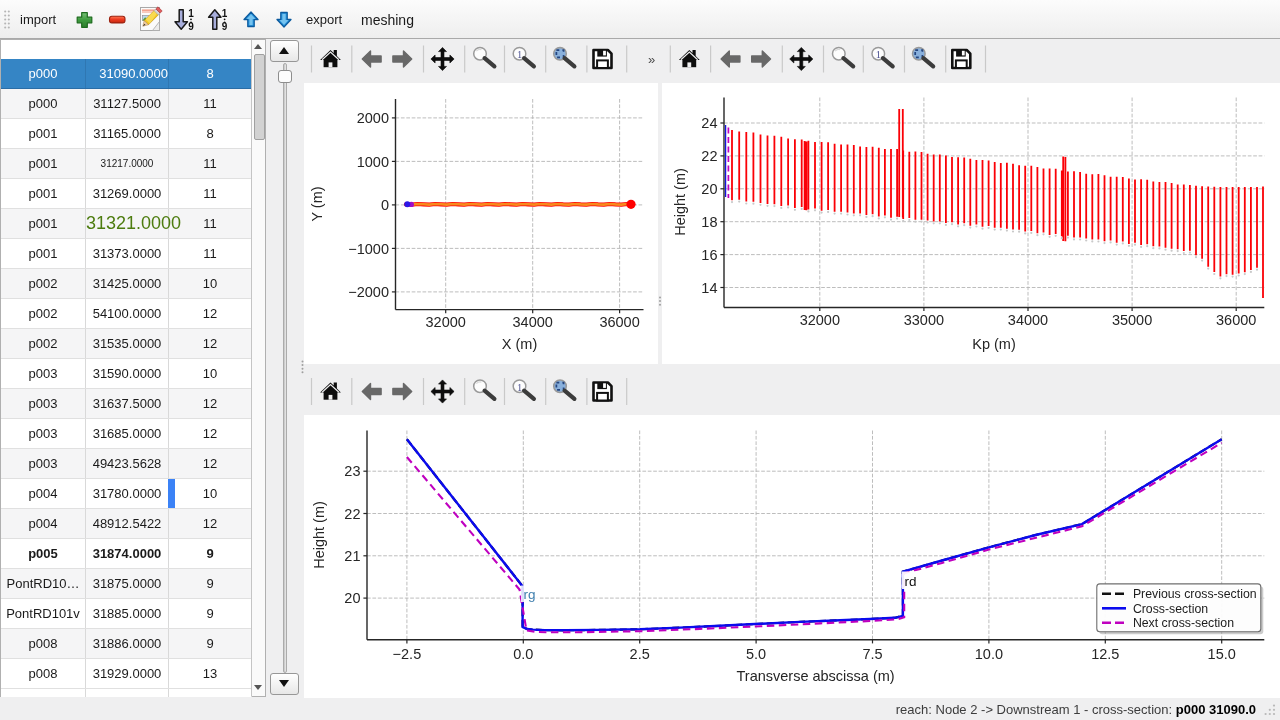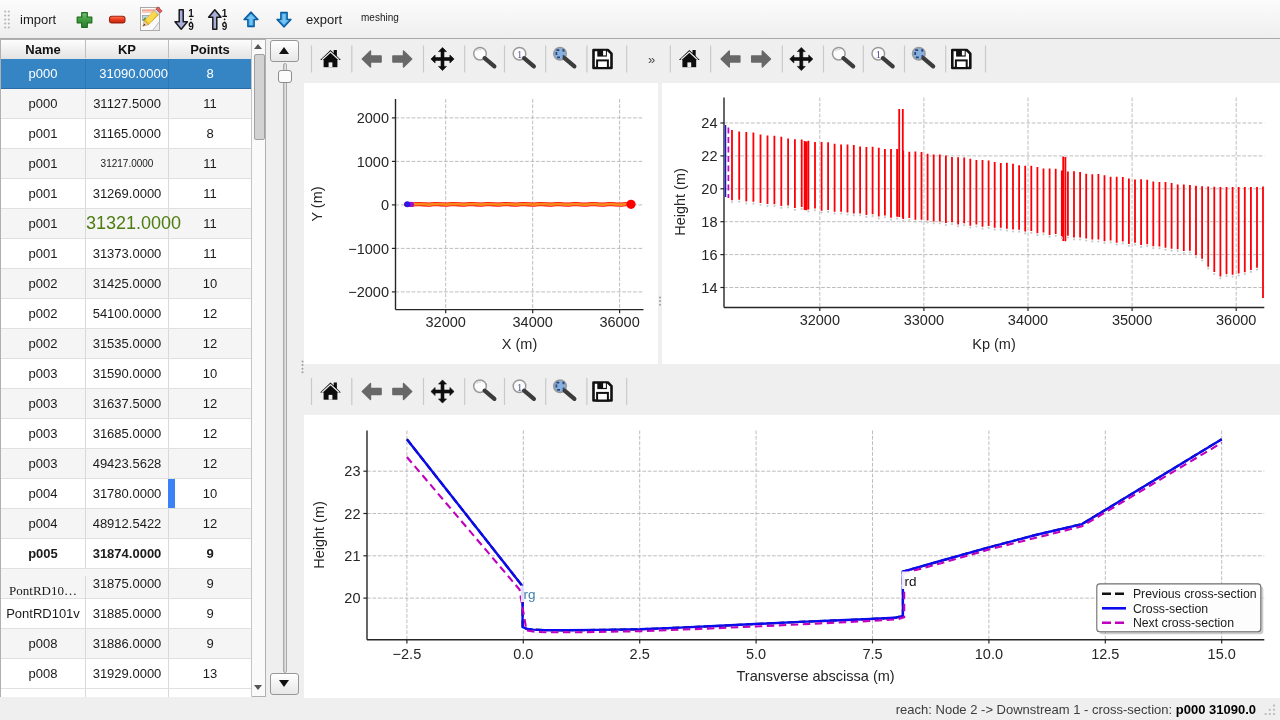--- a/index.html
+++ b/index.html
@@ -8,27 +8,22 @@
 .cell{display:inline-block;text-align:center;vertical-align:top;}
 </style></head>
 <body>
 
 <div class="abs" style="left:0;top:0;width:1280px;height:38px;background:linear-gradient(#fcfcfc,#eeeeee);border-bottom:1px solid #a9a9a9;"></div>
 <div class="fig" style="left:304px;top:83px;width:354px;height:281px;"></div>
 <div class="fig" style="left:662px;top:83px;width:618px;height:281px;"></div>
 <div class="fig" style="left:304px;top:415px;width:976px;height:283px;"></div>
 <div class="abs" style="left:20px;top:12px;font-size:13px;color:#1a1a1a;">import</div>
 <div class="abs" style="left:306px;top:12px;font-size:13px;color:#1a1a1a;">export</div>
-<div class="abs" style="left:361px;top:12px;font-size:10px;color:#1a1a1a;">meshing</div>
+<div class="abs" style="left:361px;top:12px;font-size:14px;color:#1a1a1a;">meshing</div>
 <div class="abs" style="left:0px;top:39px;width:266px;height:658px;border:1px solid #b0b0b0;background:#ffffff;box-sizing:border-box;">
-<div class="abs" style="left:0;top:0;width:250px;height:19px;background:linear-gradient(#fdfdfd,#e3e3e3);border-bottom:1px solid #b5b5b5;">
-<div class="abs cell" style="left:0px;top:0;width:84px;height:18px;border-right:1px solid #bdbdbd;font-weight:bold;font-size:13px;color:#111;line-height:19px;">Name</div>
-<div class="abs cell" style="left:85px;top:0;width:82px;height:18px;border-right:1px solid #bdbdbd;font-weight:bold;font-size:13px;color:#111;line-height:19px;">KP</div>
-<div class="abs cell" style="left:168px;top:0;width:82px;height:18px;border-right:1px solid #bdbdbd;font-weight:bold;font-size:13px;color:#111;line-height:19px;">Points</div>
-</div>
 <div class="abs" style="left:0;top:19px;width:250px;height:30px;background:#3585c5;border-bottom:1px solid #2a6da6;box-sizing:border-box;">
 <div class="abs cell" style="left:0px;top:0;width:84px;height:29px;border-right:1px solid #2f77b2;font-size:13px;color:#ffffff;line-height:29px;">p000</div>
 <div class="abs cell" style="left:85px;top:0;width:82px;height:29px;border-right:1px solid #2f77b2;font-size:13px;color:#ffffff;line-height:29px;text-align:right;">31090.0000</div>
 <div class="abs cell" style="left:168px;top:0;width:82px;height:29px;border-right:1px solid #2f77b2;font-size:13px;color:#ffffff;line-height:29px;">8</div>
 </div>
 <div class="abs" style="left:0;top:49px;width:250px;height:30px;background:#f5f5f6;border-bottom:1px solid #e0e0e0;box-sizing:border-box;">
 <div class="abs cell" style="left:0px;top:0;width:84px;height:29px;border-right:1px solid #d9d9d9;font-size:13px;color:#1a1a1a;line-height:29px;">p000</div>
 <div class="abs cell" style="left:85px;top:0;width:82px;height:29px;border-right:1px solid #d9d9d9;font-size:13px;color:#1a1a1a;line-height:29px;">31127.5000</div>
 <div class="abs cell" style="left:168px;top:0;width:82px;height:29px;border-right:1px solid #d9d9d9;font-size:13px;color:#1a1a1a;line-height:29px;">11</div>
 </div>
@@ -101,21 +96,21 @@
 <div class="abs cell" style="left:0px;top:0;width:84px;height:29px;border-right:1px solid #d9d9d9;font-size:13px;color:#1a1a1a;line-height:29px;">p004</div>
 <div class="abs cell" style="left:85px;top:0;width:82px;height:29px;border-right:1px solid #d9d9d9;font-size:13px;color:#1a1a1a;line-height:29px;">48912.5422</div>
 <div class="abs cell" style="left:168px;top:0;width:82px;height:29px;border-right:1px solid #d9d9d9;font-size:13px;color:#1a1a1a;line-height:29px;">12</div>
 </div>
 <div class="abs" style="left:0;top:499px;width:250px;height:30px;background:#ffffff;border-bottom:1px solid #e0e0e0;box-sizing:border-box;font-weight:bold;">
 <div class="abs cell" style="left:0px;top:0;width:84px;height:29px;border-right:1px solid #d9d9d9;font-size:13px;color:#1a1a1a;line-height:29px;">p005</div>
 <div class="abs cell" style="left:85px;top:0;width:82px;height:29px;border-right:1px solid #d9d9d9;font-size:13px;color:#1a1a1a;line-height:29px;">31874.0000</div>
 <div class="abs cell" style="left:168px;top:0;width:82px;height:29px;border-right:1px solid #d9d9d9;font-size:13px;color:#1a1a1a;line-height:29px;">9</div>
 </div>
 <div class="abs" style="left:0;top:529px;width:250px;height:30px;background:#f5f5f6;border-bottom:1px solid #e0e0e0;box-sizing:border-box;">
-<div class="abs cell" style="left:0px;top:7px;width:84px;height:29px;border-right:1px solid #d9d9d9;font-size:13px;color:#1a1a1a;line-height:29px;font-family:Liberation Serif, serif;">PontRD10…</div>
+<div class="abs cell" style="left:0px;top:0;width:84px;height:29px;border-right:1px solid #d9d9d9;font-size:13px;color:#1a1a1a;line-height:29px;">PontRD10…</div>
 <div class="abs cell" style="left:85px;top:0;width:82px;height:29px;border-right:1px solid #d9d9d9;font-size:13px;color:#1a1a1a;line-height:29px;">31875.0000</div>
 <div class="abs cell" style="left:168px;top:0;width:82px;height:29px;border-right:1px solid #d9d9d9;font-size:13px;color:#1a1a1a;line-height:29px;">9</div>
 </div>
 <div class="abs" style="left:0;top:559px;width:250px;height:30px;background:#ffffff;border-bottom:1px solid #e0e0e0;box-sizing:border-box;">
 <div class="abs cell" style="left:0px;top:0;width:84px;height:29px;border-right:1px solid #d9d9d9;font-size:13px;color:#1a1a1a;line-height:29px;">PontRD101v</div>
 <div class="abs cell" style="left:85px;top:0;width:82px;height:29px;border-right:1px solid #d9d9d9;font-size:13px;color:#1a1a1a;line-height:29px;">31885.0000</div>
 <div class="abs cell" style="left:168px;top:0;width:82px;height:29px;border-right:1px solid #d9d9d9;font-size:13px;color:#1a1a1a;line-height:29px;">9</div>
 </div>
 <div class="abs" style="left:0;top:589px;width:250px;height:30px;background:#f5f5f6;border-bottom:1px solid #e0e0e0;box-sizing:border-box;">
 <div class="abs cell" style="left:0px;top:0;width:84px;height:29px;border-right:1px solid #d9d9d9;font-size:13px;color:#1a1a1a;line-height:29px;">p008</div>

